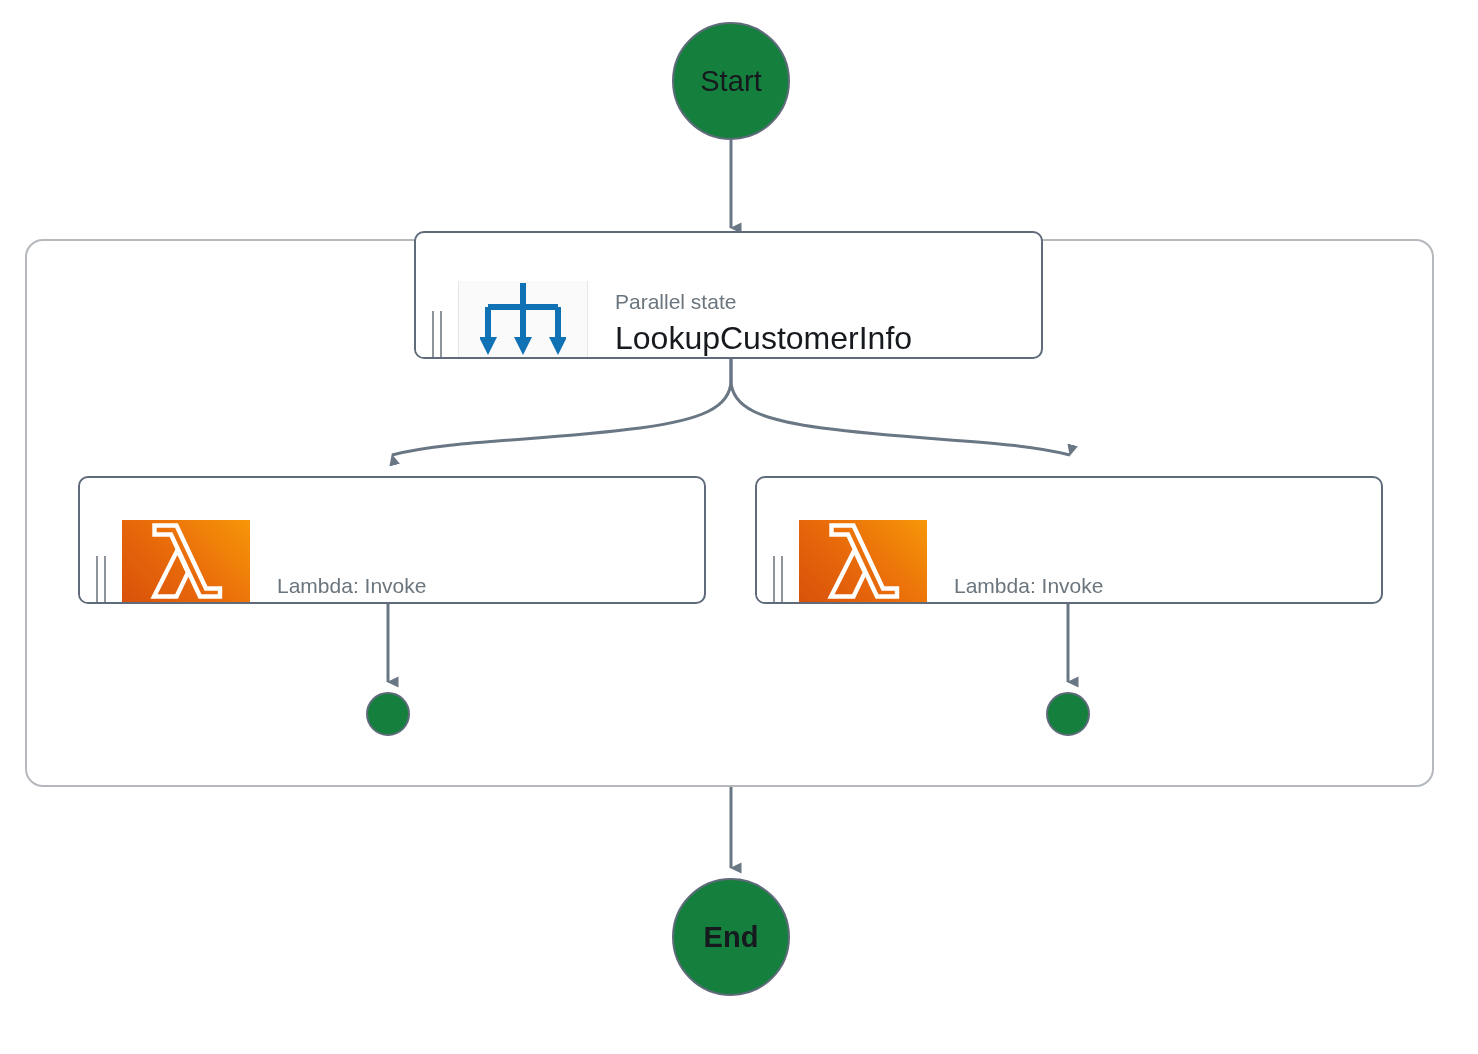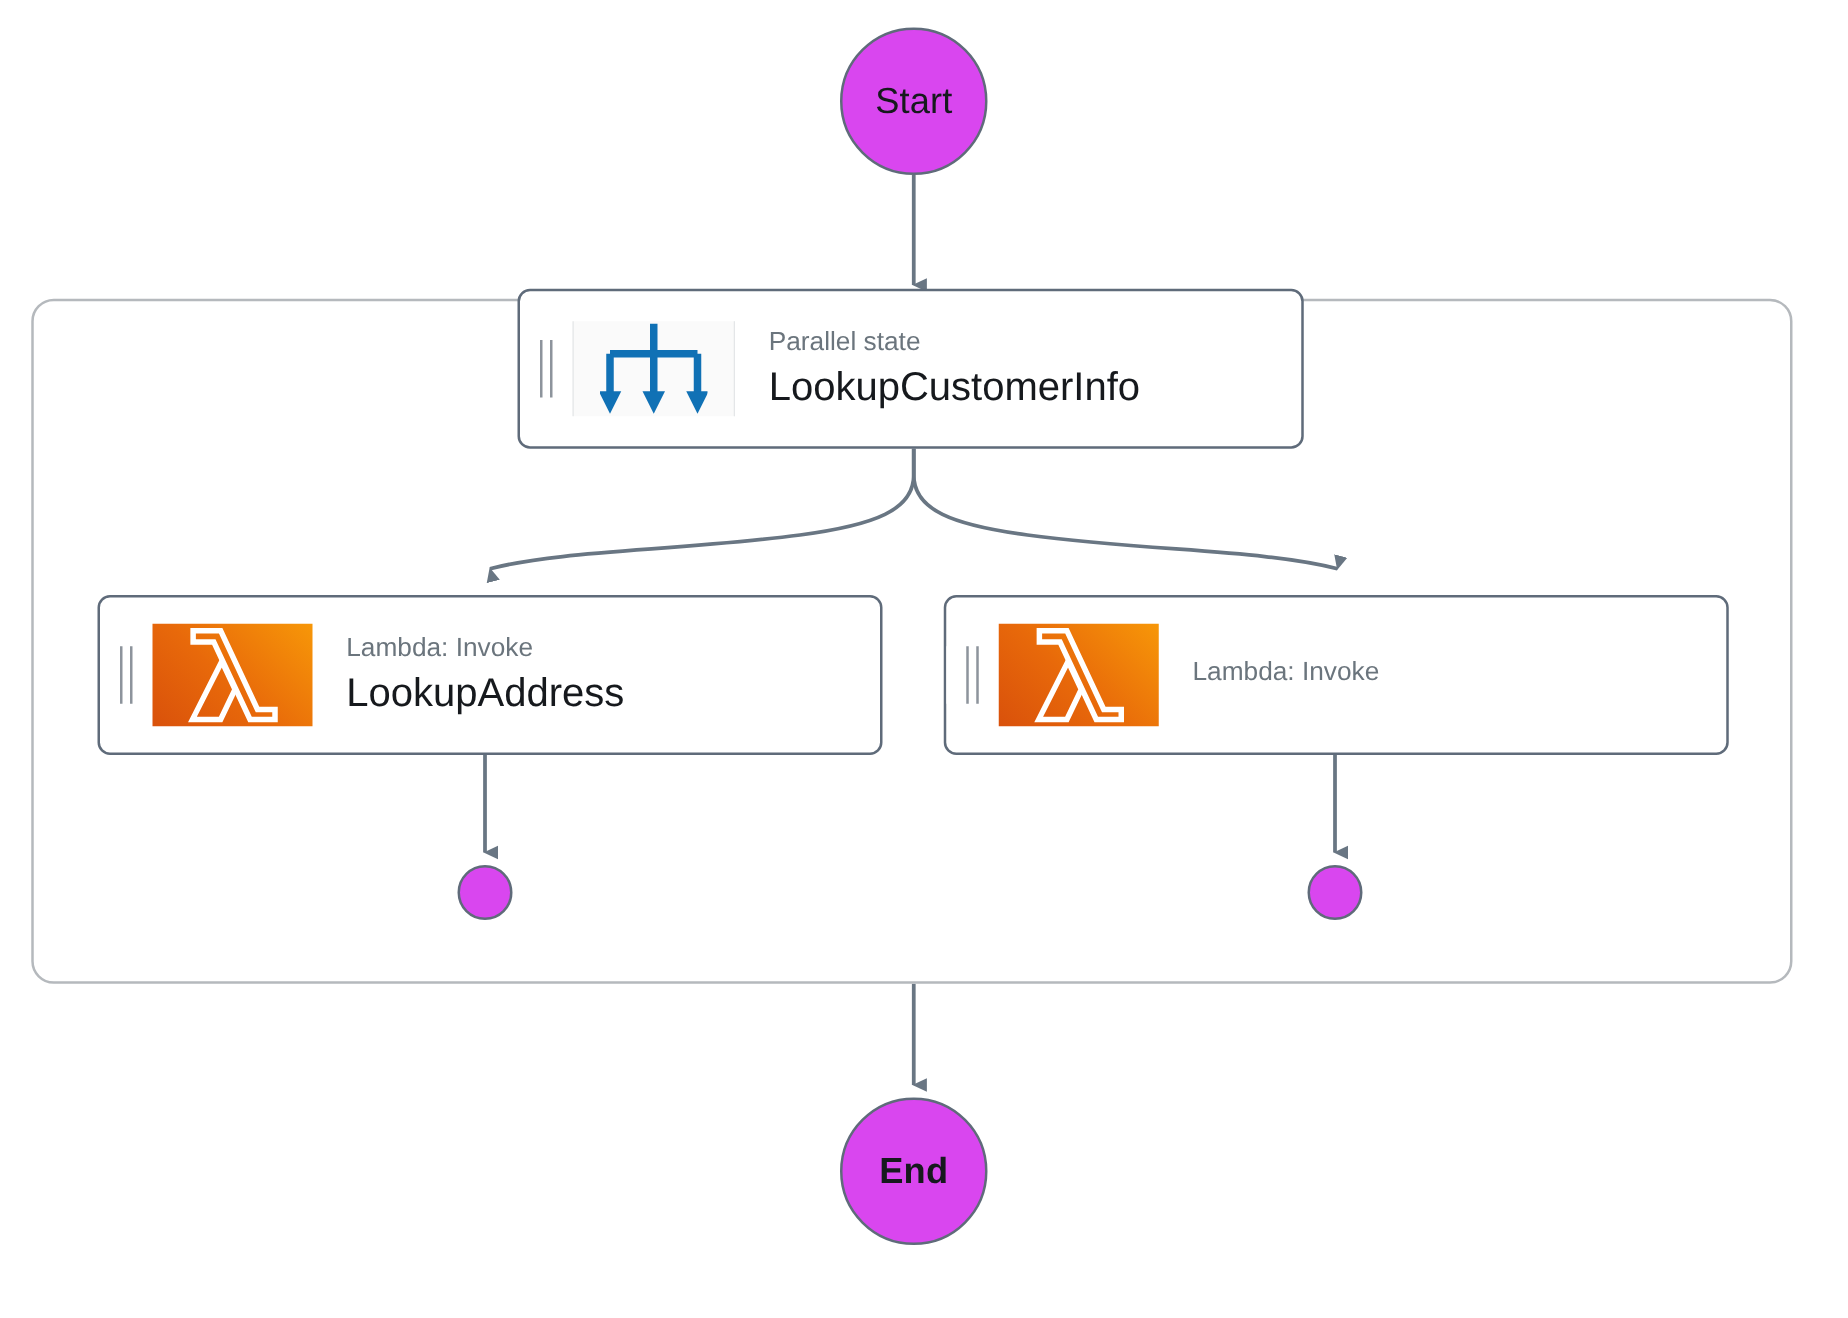--- a/index.html
+++ b/index.html
@@ -25,21 +25,21 @@
     left: 0; top: 0;
     width: 1478px;
     height: 1054px;
     pointer-events: none;
   }
 
   
   .term {
     position: absolute;
     border-radius: 50%;
-    background: #d946ef;
+    background: #15803d;
     border: 2px solid #5f6b7a;
     box-sizing: border-box;
     display: flex;
     align-items: center;
     justify-content: center;
   }
   .term .term-label {
     font-size: 29px;
     color: #16191d;
     letter-spacing: .1px;
@@ -65,21 +65,21 @@
   }
 
   
   .card {
     position: absolute;
     box-sizing: border-box;
     border: 2px solid #5f6b7a;
     border-radius: 10px;
     background: #ffffff;
     display: flex;
-    align-items: center;
+    align-items: flex-end;
     overflow: hidden;
   }
   .grip {
     width: 42px;
     flex: 0 0 42px;
     display: flex;
     align-items: center;
     justify-content: center;
     gap: 6px;
     background: #ffffff;
@@ -193,21 +193,20 @@
     <div class="icon-box lambda-icon-box">
       <svg width="80" height="82" viewBox="0 0 80 82">
         <g fill="none" stroke="#ffffff" stroke-width="4.4" stroke-linejoin="miter">
           <path d="M8.5 5.5 L30.5 5.5 L60 68.5 L74 68.5 L74 76.5 L54 76.5 L25 14.5 L8.5 14.5 Z"></path>
           <path d="M31.5 30 L42 52.5 L30.5 76.5 L8 76.5 Z"></path>
         </g>
       </svg>
     </div>
     <div class="card-text">
       <div class="card-sub">Lambda: Invoke</div>
-      <div class="card-title">LookupAddress</div>
     </div>
   </div>
 
   <div class="card" id="node-lambda-phone">
     <div class="grip">
       <i></i>
         <i></i>
     </div>
     <div class="icon-box lambda-icon-box">
       <svg width="80" height="82" viewBox="0 0 80 82">

